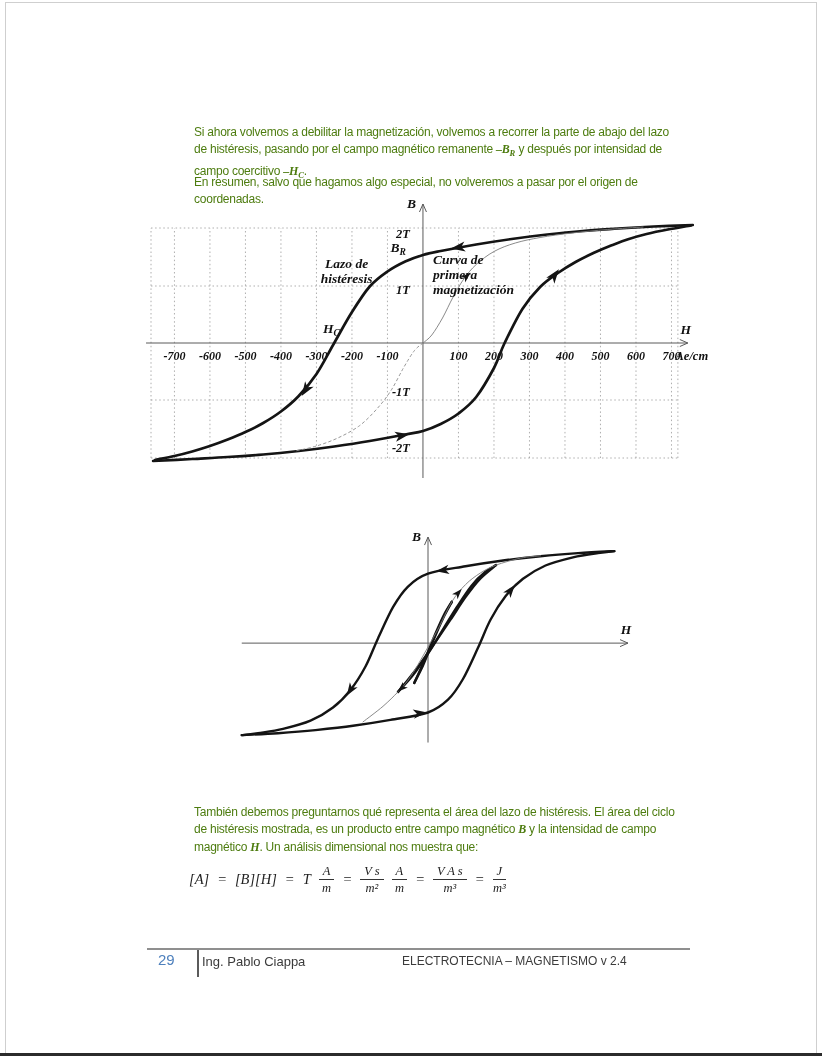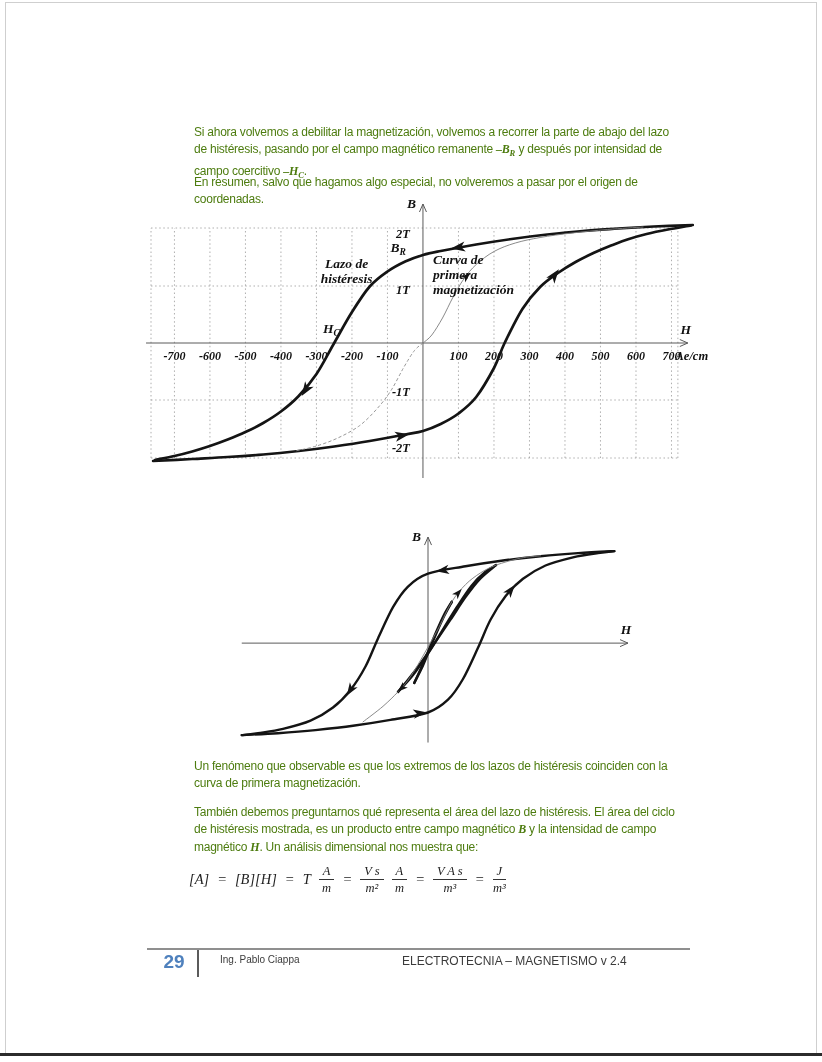--- a/index.html
+++ b/index.html
@@ -12,24 +12,24 @@
   .tvar{font-family:"Liberation Serif",serif;font-style:italic;font-weight:bold}
   sub.tvar{font-size:8.5px;letter-spacing:0}
   .figure{position:absolute}
   .equation{position:absolute;left:189px;top:864px;display:flex;align-items:center;gap:8px;color:#222}
   .eqt{font:italic 14.5px "Liberation Serif",serif}
   .frac{display:inline-flex;flex-direction:column;align-items:center;
         font:italic 12.5px "Liberation Serif",serif;line-height:1.15}
   .fnum{padding:0 4px 1px;border-bottom:1px solid #333;white-space:nowrap}
   .fden{padding-top:1px;white-space:nowrap}
   .footer-rule{position:absolute;left:147px;top:948px;width:543px;height:2px;background:#8f8f8f}
-  .footer-pagenum{position:absolute;left:158px;top:951px;width:32px;text-align:center;
-                  font-size:19px;font-weight:bold;color:#4f81bd}
+  .footer-pagenum{position:absolute;left:158px;top:951px;width:32px;text-align:left;
+                  font-size:15px;font-weight:normal;color:#4f81bd}
   .footer-bar{position:absolute;left:197px;top:950px;width:2px;height:27px;background:#5b5b5b}
-  .footer-author{position:absolute;left:220px;top:954px;font-size:10px;color:#3b3b3b}
+  .footer-author{position:absolute;left:202px;top:954px;font-size:13px;color:#3b3b3b}
   .footer-title{position:absolute;left:402px;top:954px;font-size:12px;color:#3b3b3b}
 </style>
 </head>
 <body>
 
 <div class="page">
   <div class="sheet-border"></div>
 
   <p class="body-par" style="top:120px"><span>Si ahora volvemos a debilitar la magnetización, volvemos a recorrer la parte de abajo del lazo de histéresis, pasando por el campo magnético remanente </span><span class="tvar">–B</span><sub class="tvar">R</sub><span> y después por intensidad de campo coercitivo </span><span class="tvar">–H</span><sub class="tvar">C</sub><span>.</span></p>
 
@@ -125,21 +125,20 @@
         <path d="M131.0 189.9C134.3 187.3 145.2 179.3 151.0 174.3C156.8 169.3 161.8 164.2 166.0 159.9C170.2 155.5 172.7 152.7 176.0 148.2C179.3 143.6 182.7 138.1 186.0 132.6C189.3 127.0 192.5 121.3 196.0 115.0C199.5 108.7 203.3 102.3 207.3 94.7C211.2 87.2 215.4 76.8 219.8 69.8C224.1 62.8 228.7 57.4 233.5 52.6C238.3 47.8 243.4 44.2 248.5 40.9C253.6 37.7 257.3 35.6 264.0 33.1C270.7 30.7 281.1 27.7 288.5 26.1C295.9 24.6 305.2 24.2 308.5 23.8" fill="none" stroke="#7d7d7d" stroke-width="0.9" stroke-linecap="round"></path>
         <polygon points="7,0 -6,4.6 -2.5,0 -6,-4.6" fill="#141414" transform="translate(211.0,38.2) rotate(-188) scale(1)"></polygon>
         <polygon points="7,0 -6,4.6 -2.5,0 -6,-4.6" fill="#141414" transform="translate(226.0,61.2) rotate(-48) scale(0.8)"></polygon>
         <polygon points="7,0 -6,4.6 -2.5,0 -6,-4.6" fill="#141414" transform="translate(278.5,58.5) rotate(-52) scale(1)"></polygon>
         <polygon points="7,0 -6,4.6 -2.5,0 -6,-4.6" fill="#141414" transform="translate(118.5,157.9) rotate(-237) scale(1)"></polygon>
         <polygon points="7,0 -6,4.6 -2.5,0 -6,-4.6" fill="#141414" transform="translate(187.3,181.3) rotate(-8) scale(1)"></polygon>
         <polygon points="7,0 -6,4.6 -2.5,0 -6,-4.6" fill="#141414" transform="translate(169.8,156.0) rotate(-222) scale(0.8)"></polygon>
       </svg>
   </div>
 
-  <p class="body-par" style="top:754px">Un fenómeno que observable es que los extremos de los lazos de histéresis coinciden con la curva de primera magnetización.</p>
 
   <p class="body-par" style="top:800px"><span>También debemos preguntarnos qué representa el área del lazo de histéresis. El área del ciclo de histéresis mostrada, es un producto entre campo magnético </span><span class="tvar">B</span><span> y la intensidad de campo magnético </span><span class="tvar">H</span><span>. Un análisis dimensional nos muestra que:</span></p>
 
   <div class="equation">
     <span class="eqt">[A]</span>
     <span class="eqt">=</span>
     <span class="eqt">[B][H]</span>
     <span class="eqt">=</span>
     <span class="eqt">T</span>
     <span class="frac">

